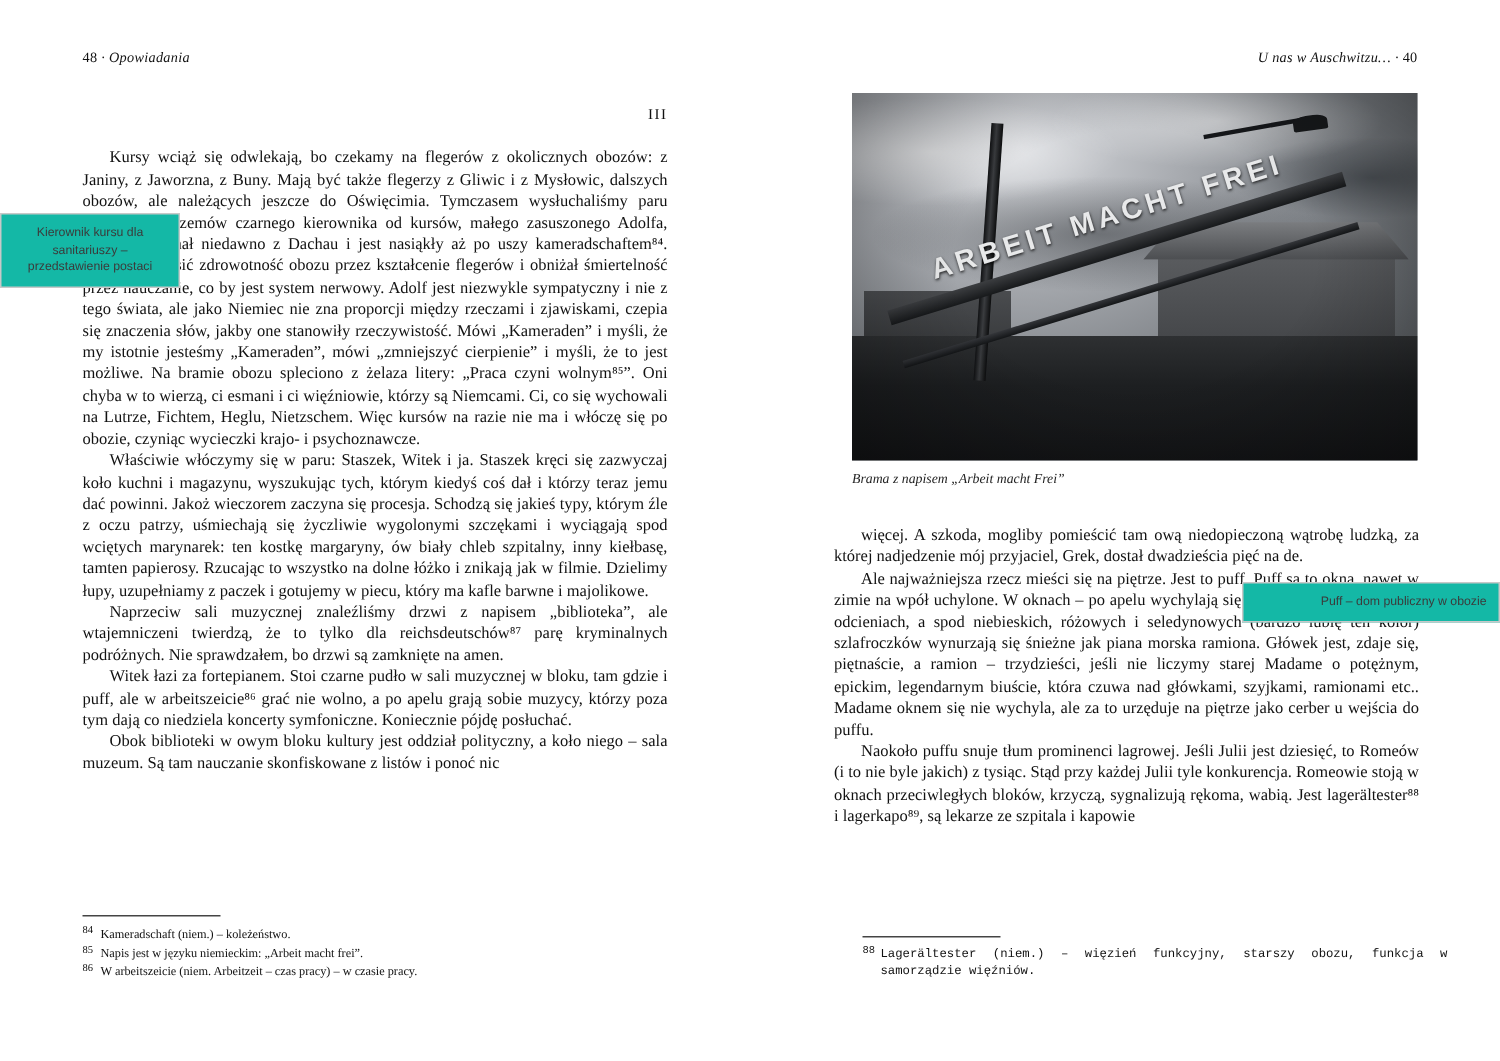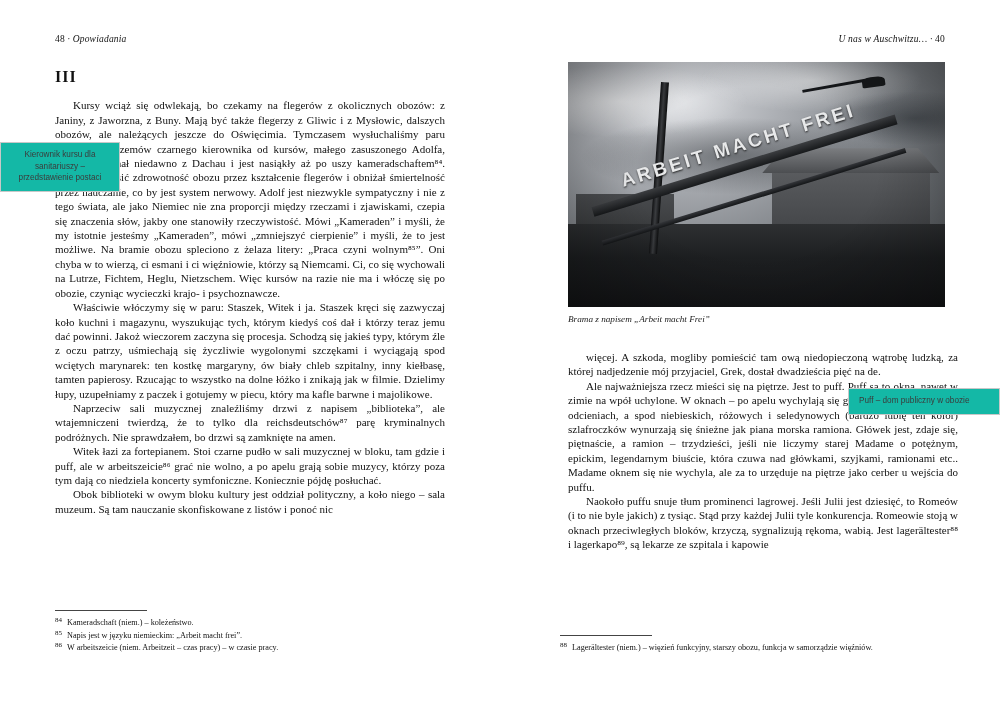--- a/index.html
+++ b/index.html
@@ -48,28 +48,28 @@
 
   .col {
     position: absolute;
     width: 390px;
     text-align: justify;
     font-size: 11px;
     line-height: 14.4px;
     color: #111;
   }
   .page.left .col { left: 55px; top: 70px; }
-  .page.right .col.lower { left: 68px; top: 350px; }
+  .page.right .col.lower { left: 56px; top: 350px; }
 
   .section-num {
-    text-align: left;
-    font-size: 16px;
+    text-align: right;
+    font-size: 10px;
     letter-spacing: 1px;
     margin: 0 0 14px 0;
-    font-weight: bold;
+    font-weight: normal;
   }
 
   p.body {
     margin: 0;
     text-indent: 18px;
     text-align: justify;
     hyphens: auto;
   }
   p.body.first { text-indent: 18px; }
 
@@ -87,22 +87,22 @@
     text-align: center;
   }
   .marginnote.nota1 {
     left: 0px;
     top: 142px;
     width: 120px;
   }
   .marginnote.nota2 {
     right: 0px;
     top: 388px;
-    width: 152px;
-    text-align: left;
+    width: 172px;
+    text-align: right;
     padding-left: 10px;
   }
 
   
   .photo-wrap {
     position: absolute;
     left: 568px;
     top: 62px;
     width: 377px;
     height: 245px;
@@ -249,21 +249,21 @@
   
   .footnotes {
     position: absolute;
     bottom: 52px;
     font-size: 8.2px;
     line-height: 11.6px;
     color: #111;
     width: 390px;
   }
   .page.left .footnotes { left: 55px; }
-  .page.right .footnotes { left: 60px; }
+  .page.right .footnotes { left: 75px; font-family: Liberation Mono, monospace; }
   .fn-rule {
     width: 92px;
     height: 1px;
     background: #444;
     margin-bottom: 6px;
   }
   .fn {
     margin: 0 0 1px 0;
     text-indent: 0;
     padding-left: 12px;

